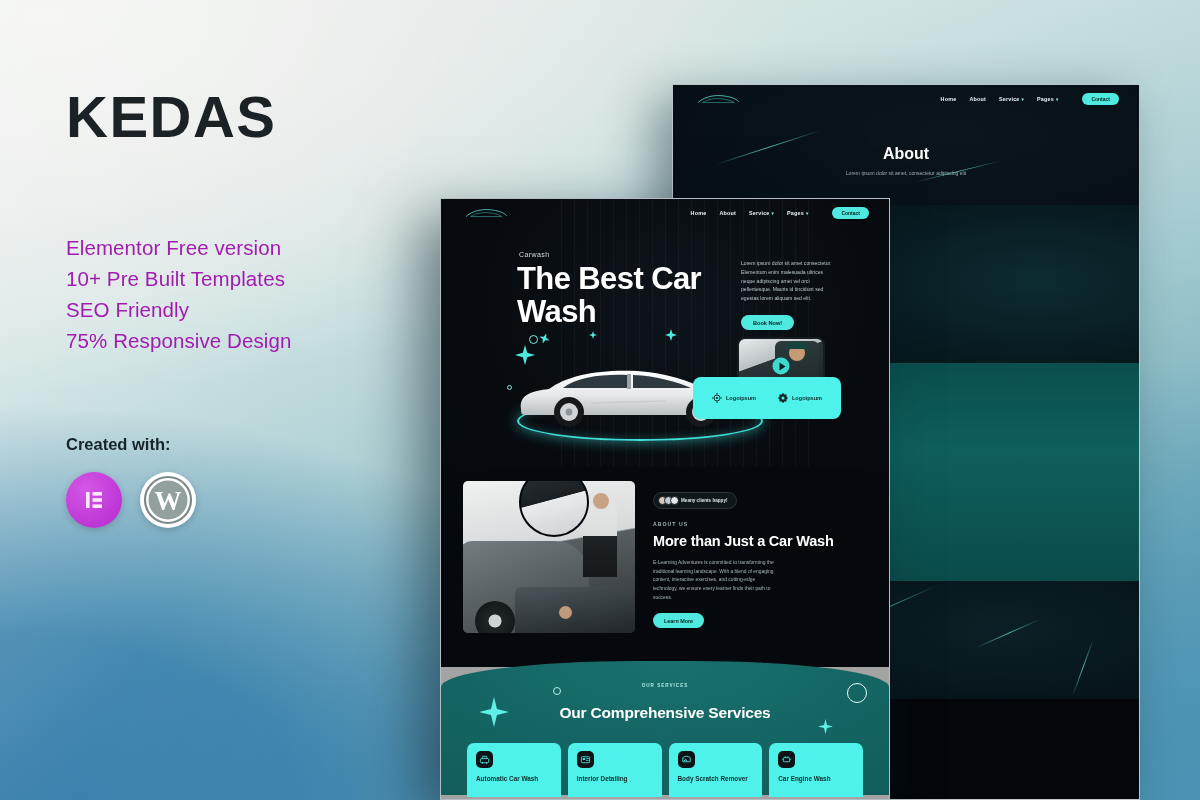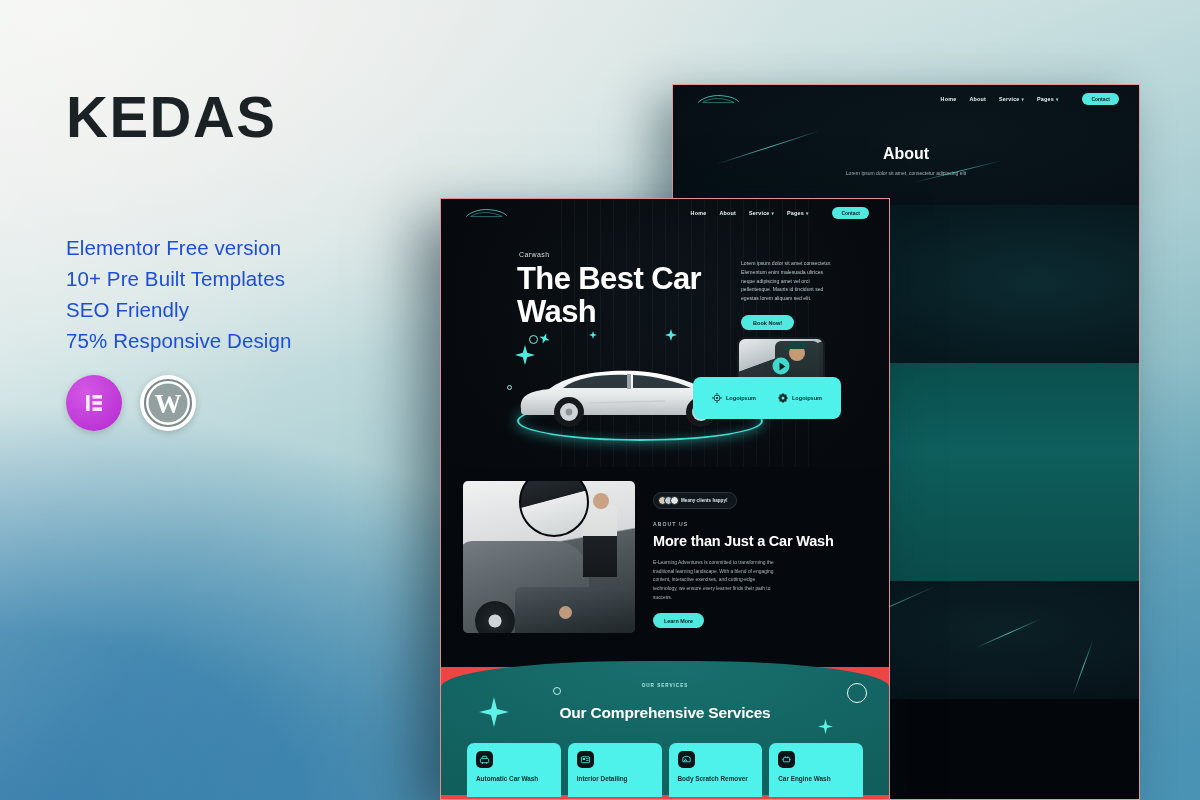--- a/index.html
+++ b/index.html
@@ -26,39 +26,39 @@
   }
 
   
   #promo { position: absolute; left: 66px; top: 88px; width: 360px; }
   #brand-title {
     font-size: 58px; font-weight: 700; letter-spacing: 1.5px;
     color: #1b2226; line-height: 1;
   }
   #feature-list { margin-top: 86px; }
   .feature-line {
-    font-size: 20.5px; color: #1d4ed8; line-height: 1.52;
+    font-size: 20.5px; color: #a21caf; line-height: 1.52;
     font-weight: 400; letter-spacing: 0.1px;
   }
   #created-label {
     margin-top: 78px; font-size: 16.5px; font-weight: 700; color: #17242a;
   }
   #logo-row { margin-top: 18px; display: flex; gap: 18px; align-items: center; }
   .logo-badge {
     width: 56px; height: 56px; border-radius: 50%;
     display: flex; align-items: center; justify-content: center;
     box-shadow: 0 2px 7px rgba(0,0,0,0.18);
   }
   #logo-elementor { background: #c13ad6; background: radial-gradient(circle at 35% 30%, #d357e6, #b528cf); }
   #logo-wordpress { background: #ffffff; }
 
   
   .mockup {
     position: absolute;
-    background: #ef4444;
+    background: #a3a3a3;
     overflow: hidden;
     border: 1px solid rgba(210,225,230,0.55);
   }
   
   #mockup-back {
     left: 672px; top: 84px; width: 468px; height: 716px;
     box-shadow: -18px 14px 46px rgba(10,30,40,0.42);
   }
   
   #mockup-front {
@@ -353,20 +353,21 @@
 </div>
 
 <div id="promo">
   <div id="brand-title">KEDAS</div>
   <div id="feature-list">
     <div class="feature-line">Elementor Free version</div>
     <div class="feature-line">10+ Pre Built Templates</div>
     <div class="feature-line">SEO Friendly</div>
     <div class="feature-line">75% Responsive Design</div>
   </div>
+  <div id="created-label">Created with:</div>
   <div id="logo-row">
     <div class="logo-badge" id="logo-elementor">
       <svg width="24" height="24" viewBox="0 0 24 24" aria-hidden="true">
         <rect x="4" y="4" width="3.6" height="16" fill="#fde9fb"></rect>
         <rect x="10.5" y="4" width="9.5" height="3.6" fill="#fde9fb"></rect>
         <rect x="10.5" y="10.2" width="9.5" height="3.6" fill="#fde9fb"></rect>
         <rect x="10.5" y="16.4" width="9.5" height="3.6" fill="#fde9fb"></rect>
       </svg>
     </div>
     <div class="logo-badge" id="logo-wordpress">

